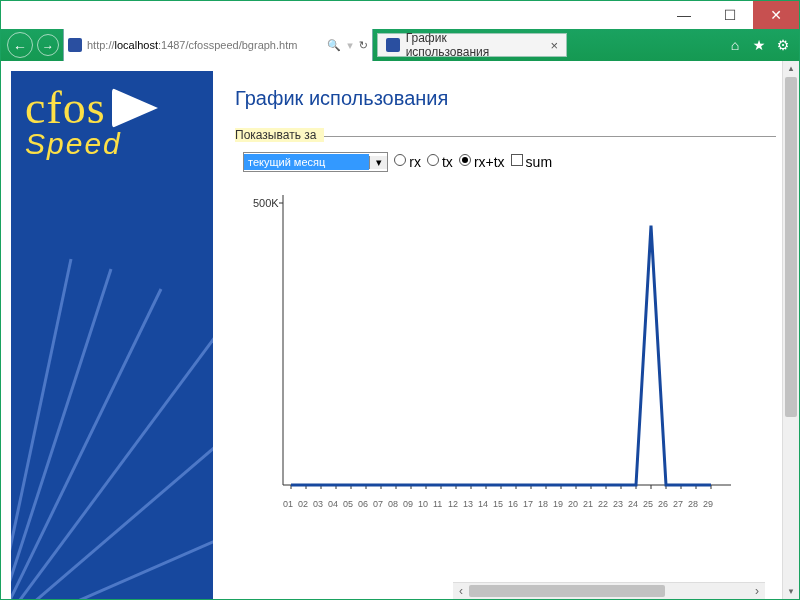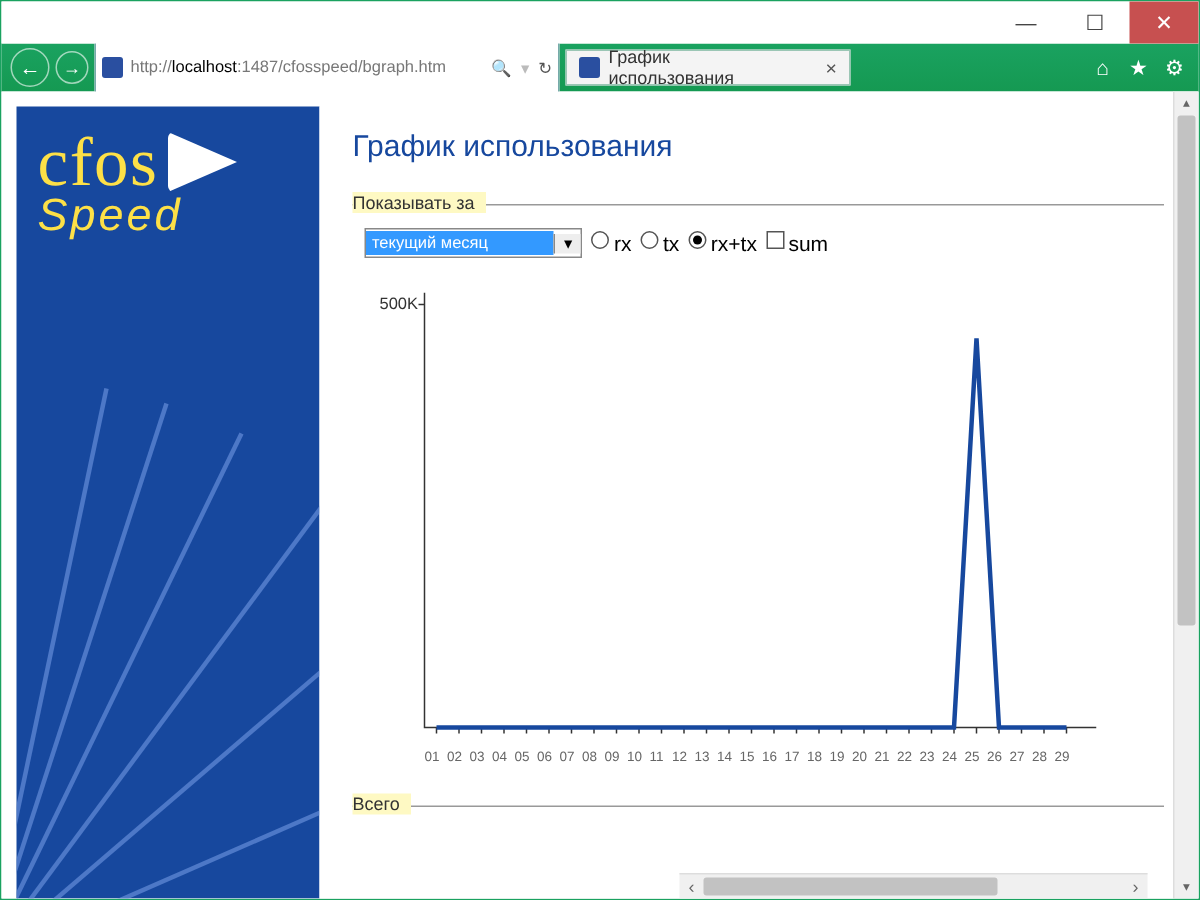--- a/index.html
+++ b/index.html
@@ -209,24 +209,20 @@
               <span>23</span>
               <span>24</span>
               <span>25</span>
               <span>26</span>
               <span>27</span>
               <span>28</span>
               <span>29</span>
             </div>
         </div>
 
-        <div class="fieldset-label" style="margin-top:24px">
-          <div class="line"></div>
-          <span class="lbl">Всего</span>
-        </div>
 
         <div class="hscroll">
           <div class="arr">‹</div>
           <div class="htrack">
               <div class="hthumb"></div>
             </div>
           <div class="arr">›</div>
         </div>
       </div>
     </div>

